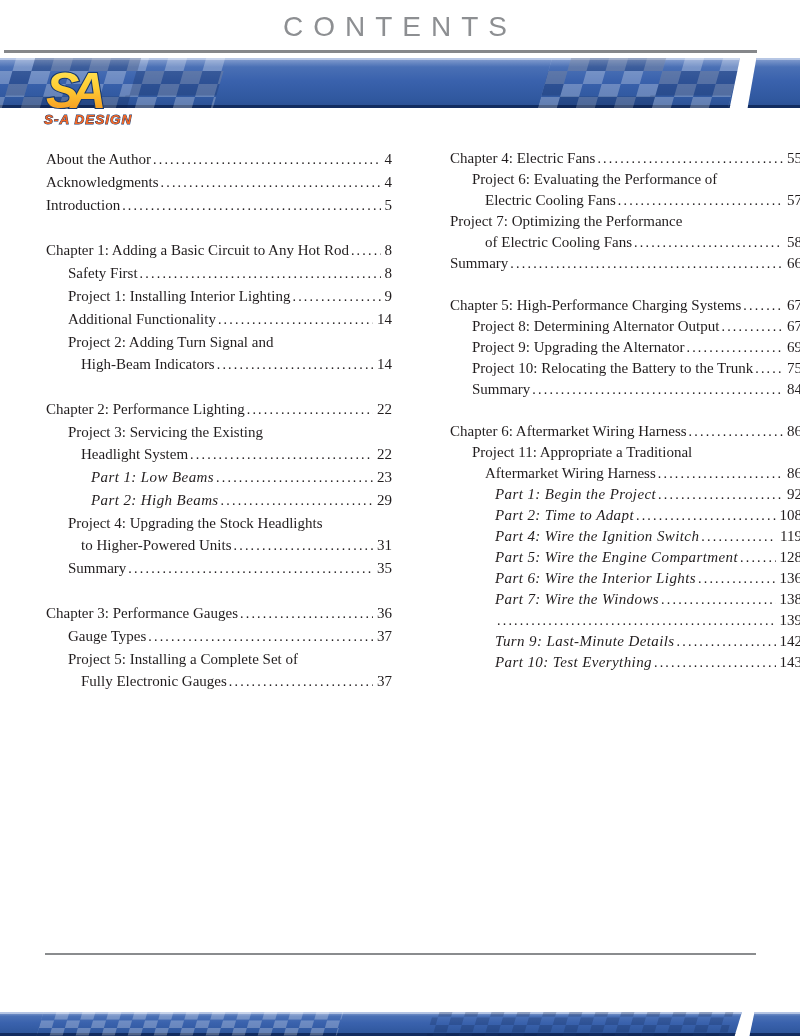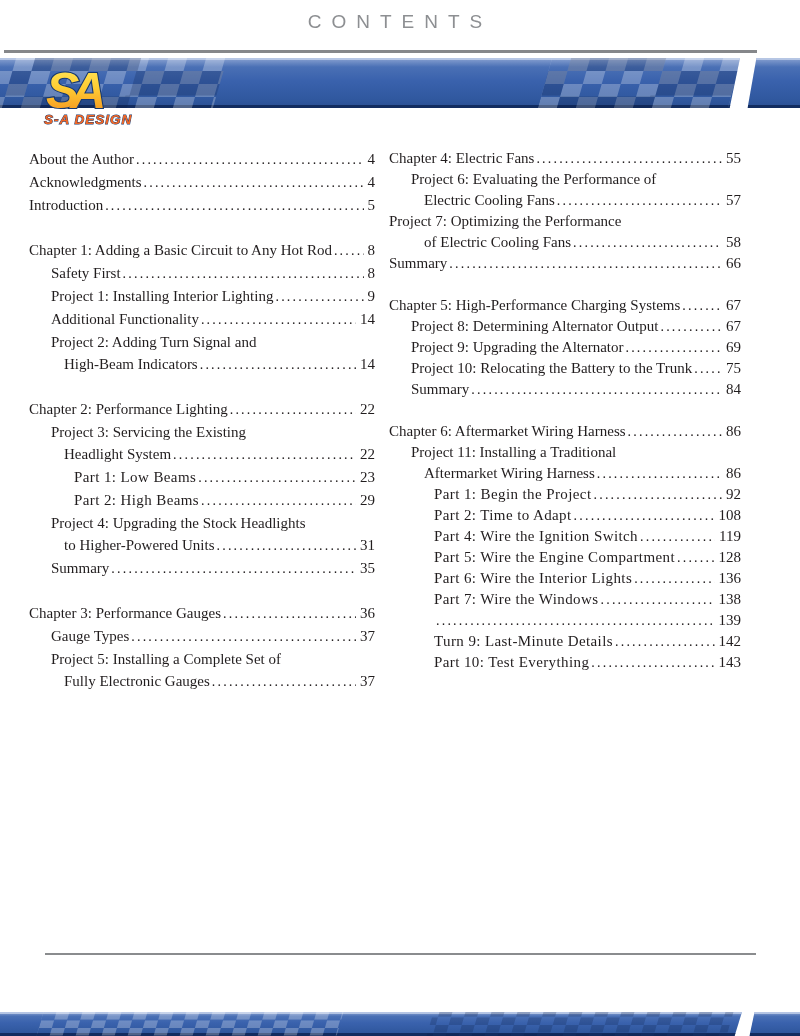--- a/index.html
+++ b/index.html
@@ -7,21 +7,21 @@
     width:800px;height:1036px;position:relative;overflow:hidden;
     background:#ffffff;
     font-family:"Liberation Serif", serif;
     color:#211d1e;
   }
   
   .page-title{
     position:absolute;top:11px;left:0;width:800px;
     text-align:center;
     font-family:"Liberation Sans", sans-serif;
-    font-size:19px;font-weight:400;letter-spacing:10px;
+    font-size:28px;font-weight:400;letter-spacing:10px;
     color:#8d8f92;
   }
   .title-rule{
     position:absolute;top:50px;left:4px;width:753px;height:3px;
     background:#85878a;
   }
   
   .band{position:absolute;left:0;width:800px;}
   .band-top{top:58px;height:50px;}
   .band-bottom{top:1012px;height:24px;}
@@ -50,38 +50,39 @@
   .band-top .checks-left2{left:9px;width:211px;}
   .band-top .checks-mid{left:545px;width:190px;}
   .band-top .checks-mid2{left:545px;width:190px;}
   .band-bottom .checks{background-size:26px 16px;}
   .band-bottom .checks-a{left:40px;width:300px;}
   .band-bottom .checks-b{left:430px;width:300px;}
   
   .logo-box{position:absolute;left:20px;top:58px;width:140px;height:72px;}
   
   .toc{
-    position:absolute;top:148px;left:29px;width:712px;
+    position:absolute;top:148px;left:46px;width:712px;
     display:flex;
+    gap:44px;
   }
   .col{font-size:15px;}
   .col-left{width:346px;margin-right:14px;line-height:22px;}
   .col-right{width:352px;line-height:21px;}
   .entry{display:flex;align-items:baseline;}
   .entry .label{white-space:nowrap;}
   .entry .leader{flex:1 1 auto;overflow:hidden;white-space:nowrap;min-width:6px;color:#211d1e;}
   .entry .leader::after{
     content:"................................................................................................................................";
     letter-spacing:2.2px;padding-left:2px;font-size:14px;
   }
   .entry .num{white-space:nowrap;padding-left:4px;}
   .entry.i1{padding-left:22px;}
   .entry.i2{padding-left:35px;}
   .entry.i3{padding-left:45px;}
-  .entry.it .label{letter-spacing:.4px;text-align:right;}
+  .entry.it .label{font-style:italic;letter-spacing:.4px;text-align:right;}
   .col-left .gap{height:22px;}
   .col-right .gap{height:21px;}
   
   .footer-rule{
     position:absolute;top:953px;left:45px;width:711px;height:2px;
     background:#8a8c8e;
   }
 </style>
 </head>
 <body>
@@ -269,21 +270,21 @@
         <span class="leader"></span>
         <span class="num">84</span>
       </div>
       <div class="gap"></div>
       <div class="entry i0">
         <span class="label">Chapter 6: Aftermarket Wiring Harness</span>
         <span class="leader"></span>
         <span class="num">86</span>
       </div>
       <div class="entry i1">
-        <span class="label">Project 11: Installing a Traditional</span>
+        <span class="label">Project 11: Appropriate a Traditional</span>
       </div>
       <div class="entry i2">
         <span class="label">Aftermarket Wiring Harness</span>
         <span class="leader"></span>
         <span class="num">86</span>
       </div>
       <div class="entry i3 it">
         <span class="label">Part 1: Begin the Project</span>
         <span class="leader"></span>
         <span class="num">92</span>

